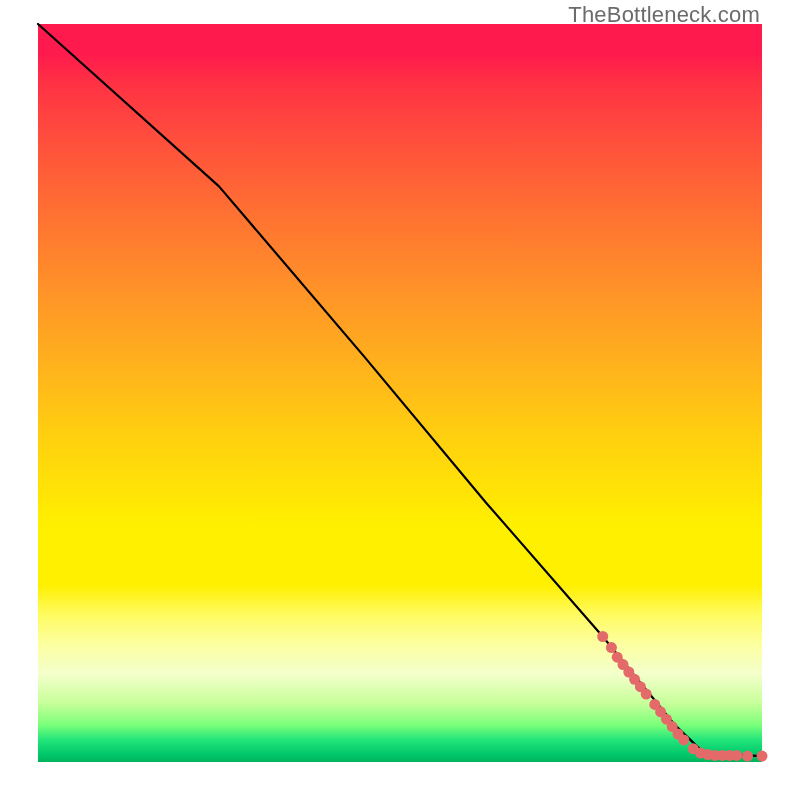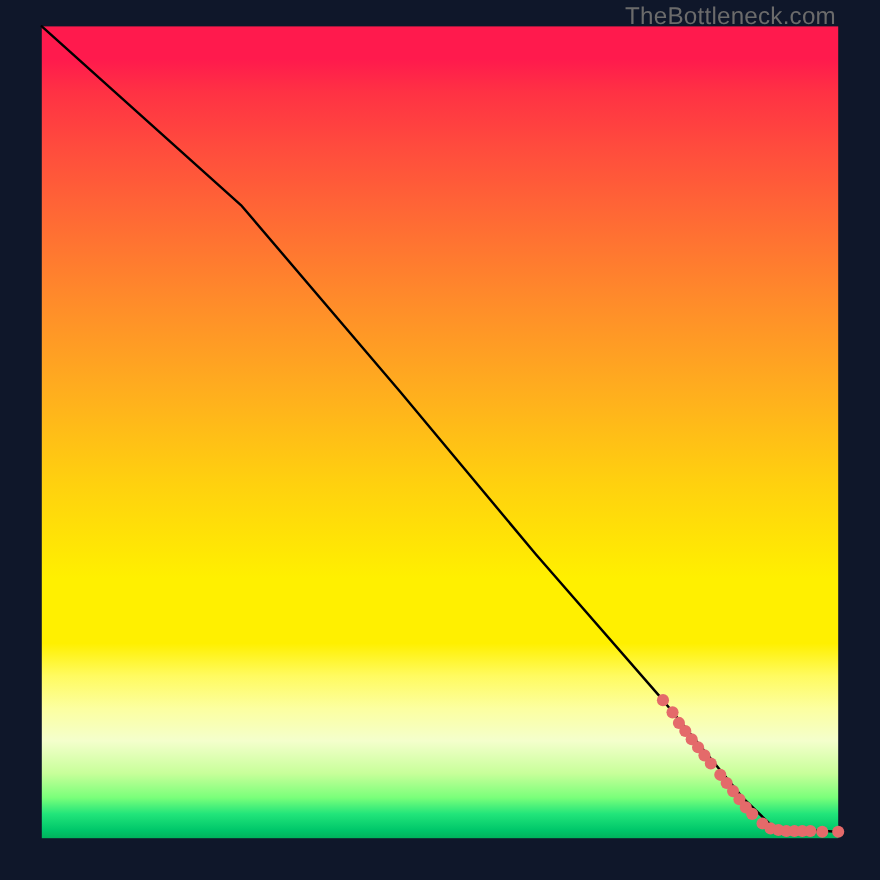--- a/index.html
+++ b/index.html
@@ -7,21 +7,21 @@
     width: 800px;
     height: 800px;
     background: #000;
     position: relative;
     overflow: hidden;
     font-family: Arial, Helvetica, sans-serif;
   }
   .outer {
     position: absolute;
     inset: 0;
-    background: #0f172a;
+    background: #ffffff;
   }
   .plot {
     position: absolute;
     left: 38px;
     top: 24px;
     width: 724px;
     height: 738px;
     background: linear-gradient(
       to bottom,
       #ff1a4d 0%,

